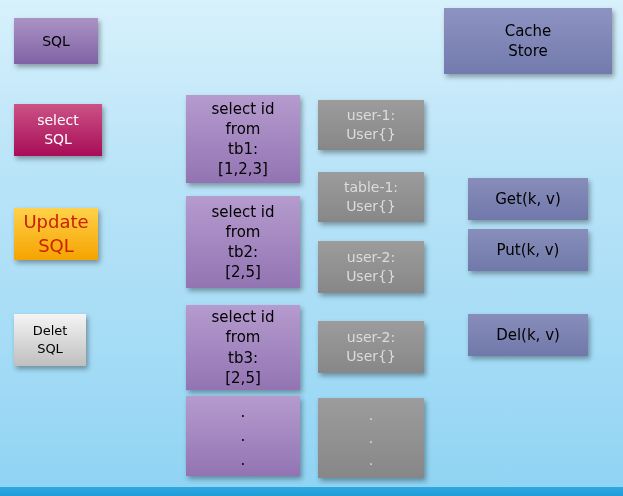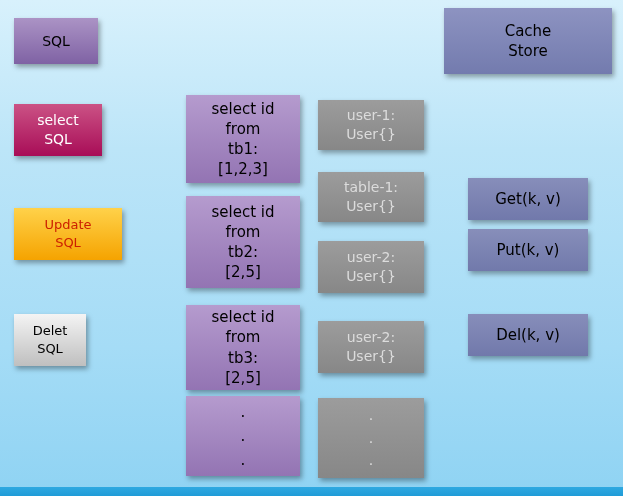--- a/index.html
+++ b/index.html
@@ -27,23 +27,23 @@
     box-shadow: 2px 3px 5px rgba(0,0,0,0.35);
     line-height: 1.35;
   }
   
   .sql-box       { left: 14px;  top: 18px;  width: 84px;  height: 46px;
                    background: linear-gradient(180deg, #ab93c5, #7f62a4);
                    color: #000; font-size: 14px; }
   .select-sql    { left: 14px;  top: 104px; width: 88px;  height: 52px;
                    background: linear-gradient(180deg, #cb5285, #a80d57);
                    color: #fff; font-size: 14px; }
-  .update-sql    { left: 14px;  top: 208px; width: 108px;  height: 52px;
+  .update-sql    { left: 14px;  top: 208px; width: 84px;  height: 52px;
                    background: linear-gradient(180deg, #ffd24a, #f5a300);
-                   color: #cc1f00; font-size: 13px; }
+                   color: #cc1f00; font-size: 18px; }
   .delete-sql    { left: 14px;  top: 314px; width: 72px;  height: 52px;
                    background: linear-gradient(180deg, #f4f4f4, #bfbfbf);
                    color: #000; font-size: 13px; }
   
   .lru-cacher    { left: 210px; top: 25px;  width: 175px; height: 42px;
                    background: linear-gradient(180deg, #9b9b9b, #848484);
                    color: #e6e6e6; font-size: 16px; }
   
   .query         { left: 186px; width: 114px;
                    background: linear-gradient(180deg, #b59bce, #9374b3);

